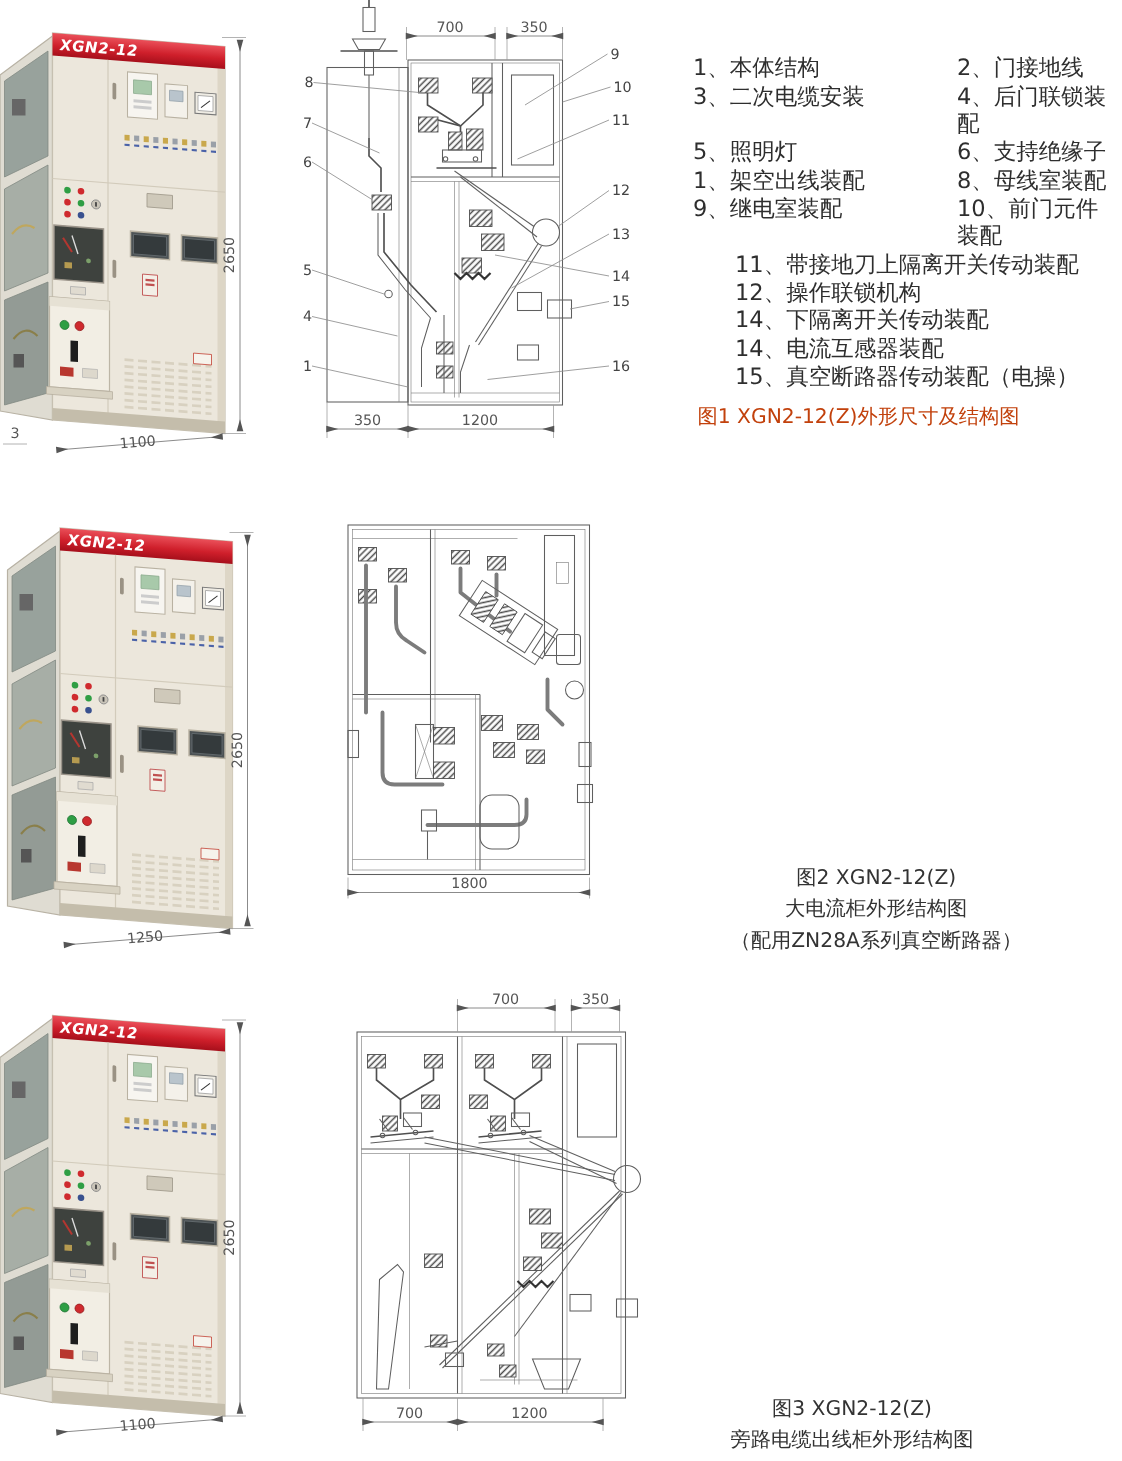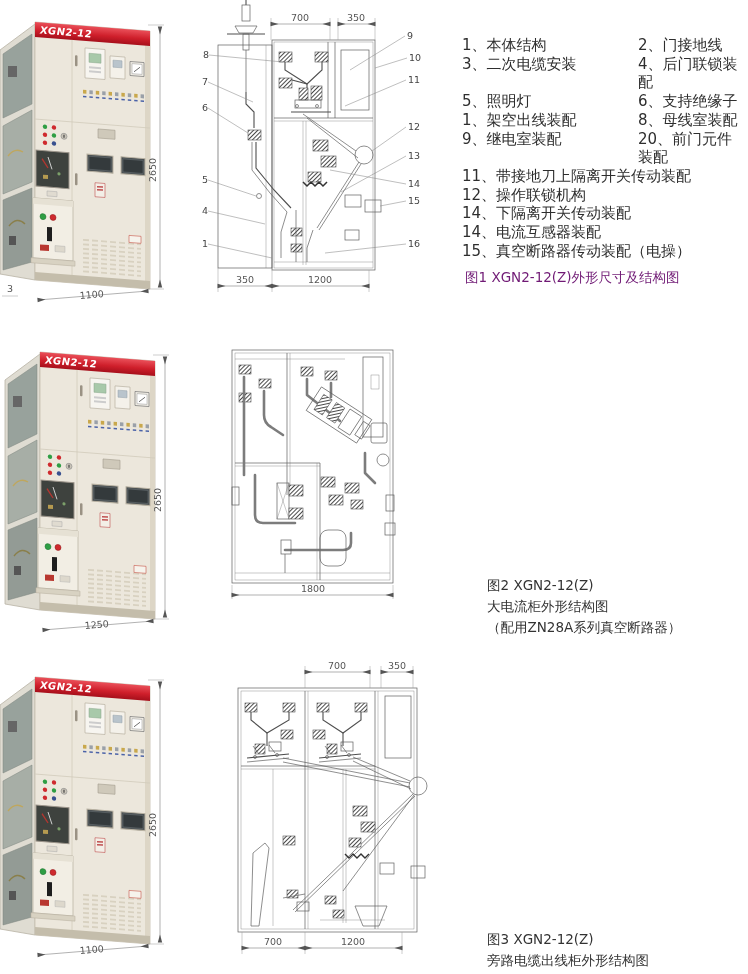--- a/index.html
+++ b/index.html
@@ -17,23 +17,23 @@
   .dimt{font-size:9.5px;fill:#555;}
   .callt{font-size:9.5px;fill:#444;}
   .lead{stroke:#8a8a8a;stroke-width:.55;fill:none;}
   
   .cab-body{fill:#ece7dc;stroke:#c6c0b1;stroke-width:.8;}
   .cab-line{stroke:#d2cbbb;stroke-width:.8;fill:none;}
   .model-t{font-size:10px;font-weight:bold;font-style:italic;fill:#fff;letter-spacing:.4px;}
   
   .parts{width:284px;display:grid;grid-template-columns:176px auto;
          font-size:15px;line-height:18.7px;color:#2e2e2e;}
-  .parts .full{grid-column:1 / -1;}
-  .cap{font-size:13.5px;color:#701a75;}
-  .cap2{font-size:13.5px;color:#333;line-height:21px;}
+  .parts .full{grid-column:1 / -1;margin-left:28px;}
+  .cap{font-size:13.5px;color:#c2410c;}
+  .cap2{font-size:13.5px;color:#333;line-height:21px;text-align:center;}
 </style>
 </head>
 <body>
 
 <div class="page">
 
 <svg width="0" height="0" class="abs" aria-hidden="true">
 <defs>
   <linearGradient id="gred" x1="0" y1="0" x2="0" y2="1">
     <stop offset="0" stop-color="#ea4f59"></stop>
@@ -295,21 +295,21 @@
 <div class="abs parts" style="left:462px;top:36px">
   <span>1、本体结构</span>
   <span>2、门接地线</span>
   <span>3、二次电缆安装</span>
   <span>4、后门联锁装配</span>
   <span>5、照明灯</span>
   <span>6、支持绝缘子</span>
   <span>1、架空出线装配</span>
   <span>8、母线室装配</span>
   <span>9、继电室装配</span>
-  <span>20、前门元件装配</span>
+  <span>10、前门元件装配</span>
   <span class="full">11、带接地刀上隔离开关传动装配</span>
   <span class="full">12、操作联锁机构</span>
   <span class="full">14、下隔离开关传动装配</span>
   <span class="full">14、电流互感器装配</span>
   <span class="full">15、真空断路器传动装配（电操）</span>
 </div>
 <div class="abs cap" style="left:465px;top:269px">图1 XGN2-12(Z)外形尺寸及结构图</div>
 
 <svg class="abs" style="left:0;top:338" width="180" height="300" viewBox="0 0 170 300">
   <g>

